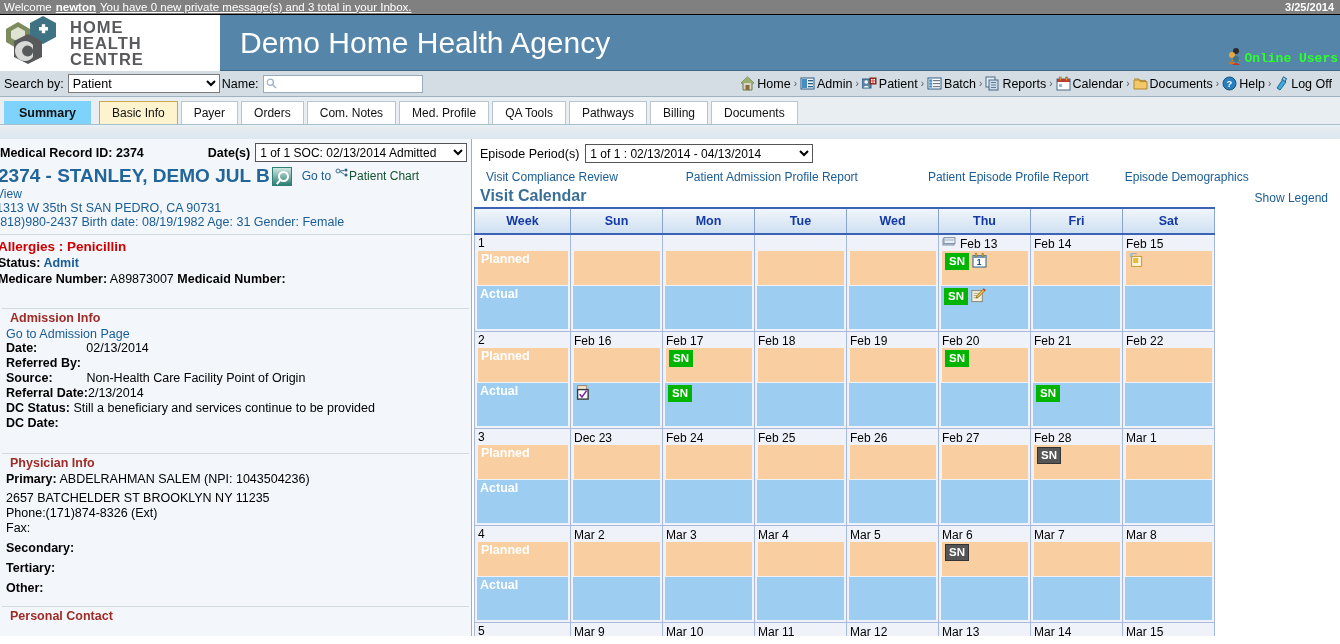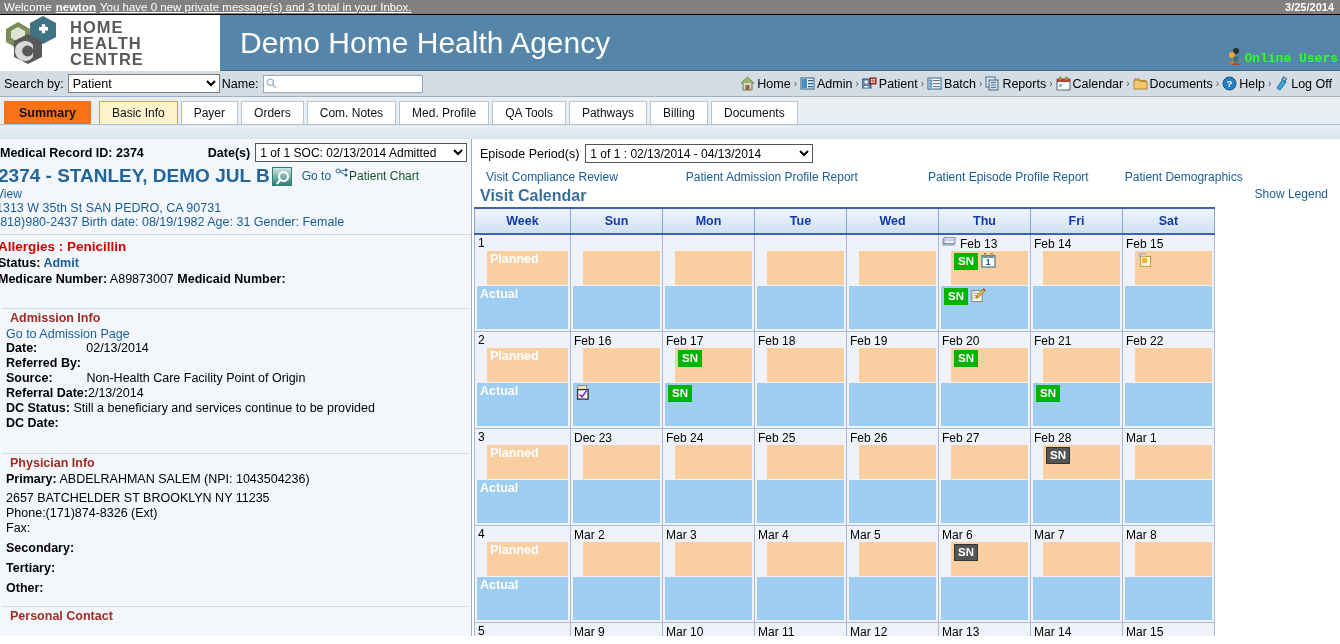--- a/index.html
+++ b/index.html
@@ -82,21 +82,21 @@
   #tabs{
     height:28px; background:#e8eef2; display:flex; align-items:flex-end;
     padding-left:4px; border-bottom:1px solid #a8bfcd;
   }
   .tab{
     height:23px; line-height:22px; padding:0 12px; font-size:12px;
     border:1px solid #b9c6cf; border-bottom:none; background:#ffffff;
     margin-right:3px; color:#111; white-space:nowrap;
   }
   .tab.active-summary{
-    background:#f97316; border-color:transparent; font-weight:bold;
+    background:#7dd3fc; border-color:transparent; font-weight:bold;
     font-size:12.5px; padding:0 14px; margin-right:8px;
   }
   .tab.selected{background:#fdf3cf; border-color:#c8a84b;}
   #tab-strip-bg{height:14px;background:linear-gradient(#e9eff3,#dbe6ee);}
 
   
   #main{ display:flex; height:497px; }
   #left-pane{
     width:472px; background:#f3f7fb; border-right:1px solid #9ab0c0;
     padding:4px 0 0 0; position:relative; overflow:hidden;
@@ -156,21 +156,21 @@
   #ep-row{display:flex;align-items:center;padding:5px 0 0 8px;font-size:12.5px;}
   #ep-select{
     margin-left:6px;font-family:"Liberation Sans",sans-serif;font-size:12px;
     height:19px;width:228px;border:1px solid #555;background:#fff;
   }
   #rep-links{display:flex;padding:7px 0 0 14px;font-size:12px;gap:0;}
   #rep-links a{color:#1a5c96;text-decoration:none;white-space:nowrap;}
   #rep-links .sp1{width:68px;}
   #rep-links .sp2{width:70px;}
   #rep-links .sp3{width:36px;}
-  #vc-row{display:flex;align-items:flex-start;padding:3px 0 2px 8px;gap:48px;}
+  #vc-row{display:flex;align-items:flex-end;padding:3px 0 2px 8px;gap:48px;}
   #vc-title{font-size:16px;font-weight:bold;color:#3a6f96;}
   #show-legend{margin-left:auto;color:#1a5c96;font-size:12px;padding-right:12px;}
 
   
   #cal{
     width:740px;border-collapse:collapse;table-layout:fixed;
     margin-left:2px; font-size:12px;
   }
   #cal th{
     background:linear-gradient(#f0f5fb,#cfe0f1);
@@ -178,21 +178,21 @@
     height:26px;border:1px solid #8aa6cc;border-top:2px solid #3b62b5;
     border-bottom:2px solid #3b62b5;
   }
   #cal td{
     border:1px solid #a9b8dd;vertical-align:top;padding:0;
     background:#f0f2fa;height:86px;
   }
   .dlabel{height:16px;font-size:12px;color:#000;padding:1px 0 0 3px;display:flex;align-items:center;gap:3px;}
   .wlabel{height:16px;font-size:12px;color:#000;padding:1px 0 0 3px;}
   .planned{
-    height:34px;background:#f9cfa2;margin:0 2px 1px 12px;position:relative;
+    height:34px;background:#f9cfa2;margin:0 2px 1px 3px;position:relative;
   }
   .actual{
     height:43px;background:#9dcdf0;margin:0 2px 2px 2px;position:relative;
   }
   .weekcol .planned, .weekcol .actual{
     color:#ffffff;font-weight:bold;font-size:12.5px;padding:1px 0 0 3px;
   }
   .slot-icons{display:flex;align-items:flex-start;gap:3px;padding:2px 0 0 3px;}
   .sn{
     display:inline-block;background:#00b400;color:#ffffff;font-weight:bold;
@@ -489,21 +489,21 @@
       </select>
     </div>
 
     <div id="rep-links">
         <a href="#">Visit Compliance Review</a>
         <span class="sp1"></span>
         <a href="#">Patient Admission Profile Report</a>
         <span class="sp2"></span>
         <a href="#">Patient Episode Profile Report</a>
         <span class="sp3"></span>
-        <a href="#">Patient Demographics</a>
+        <a href="#">Episode Demographics</a>
       </div>
 
     <div id="vc-row">
       <span id="vc-title">Visit Calendar</span>
       <span id="show-legend">Show Legend</span>
     </div>
 
     <table id="cal">
       <colgroup>
         <col style="width:96px">

